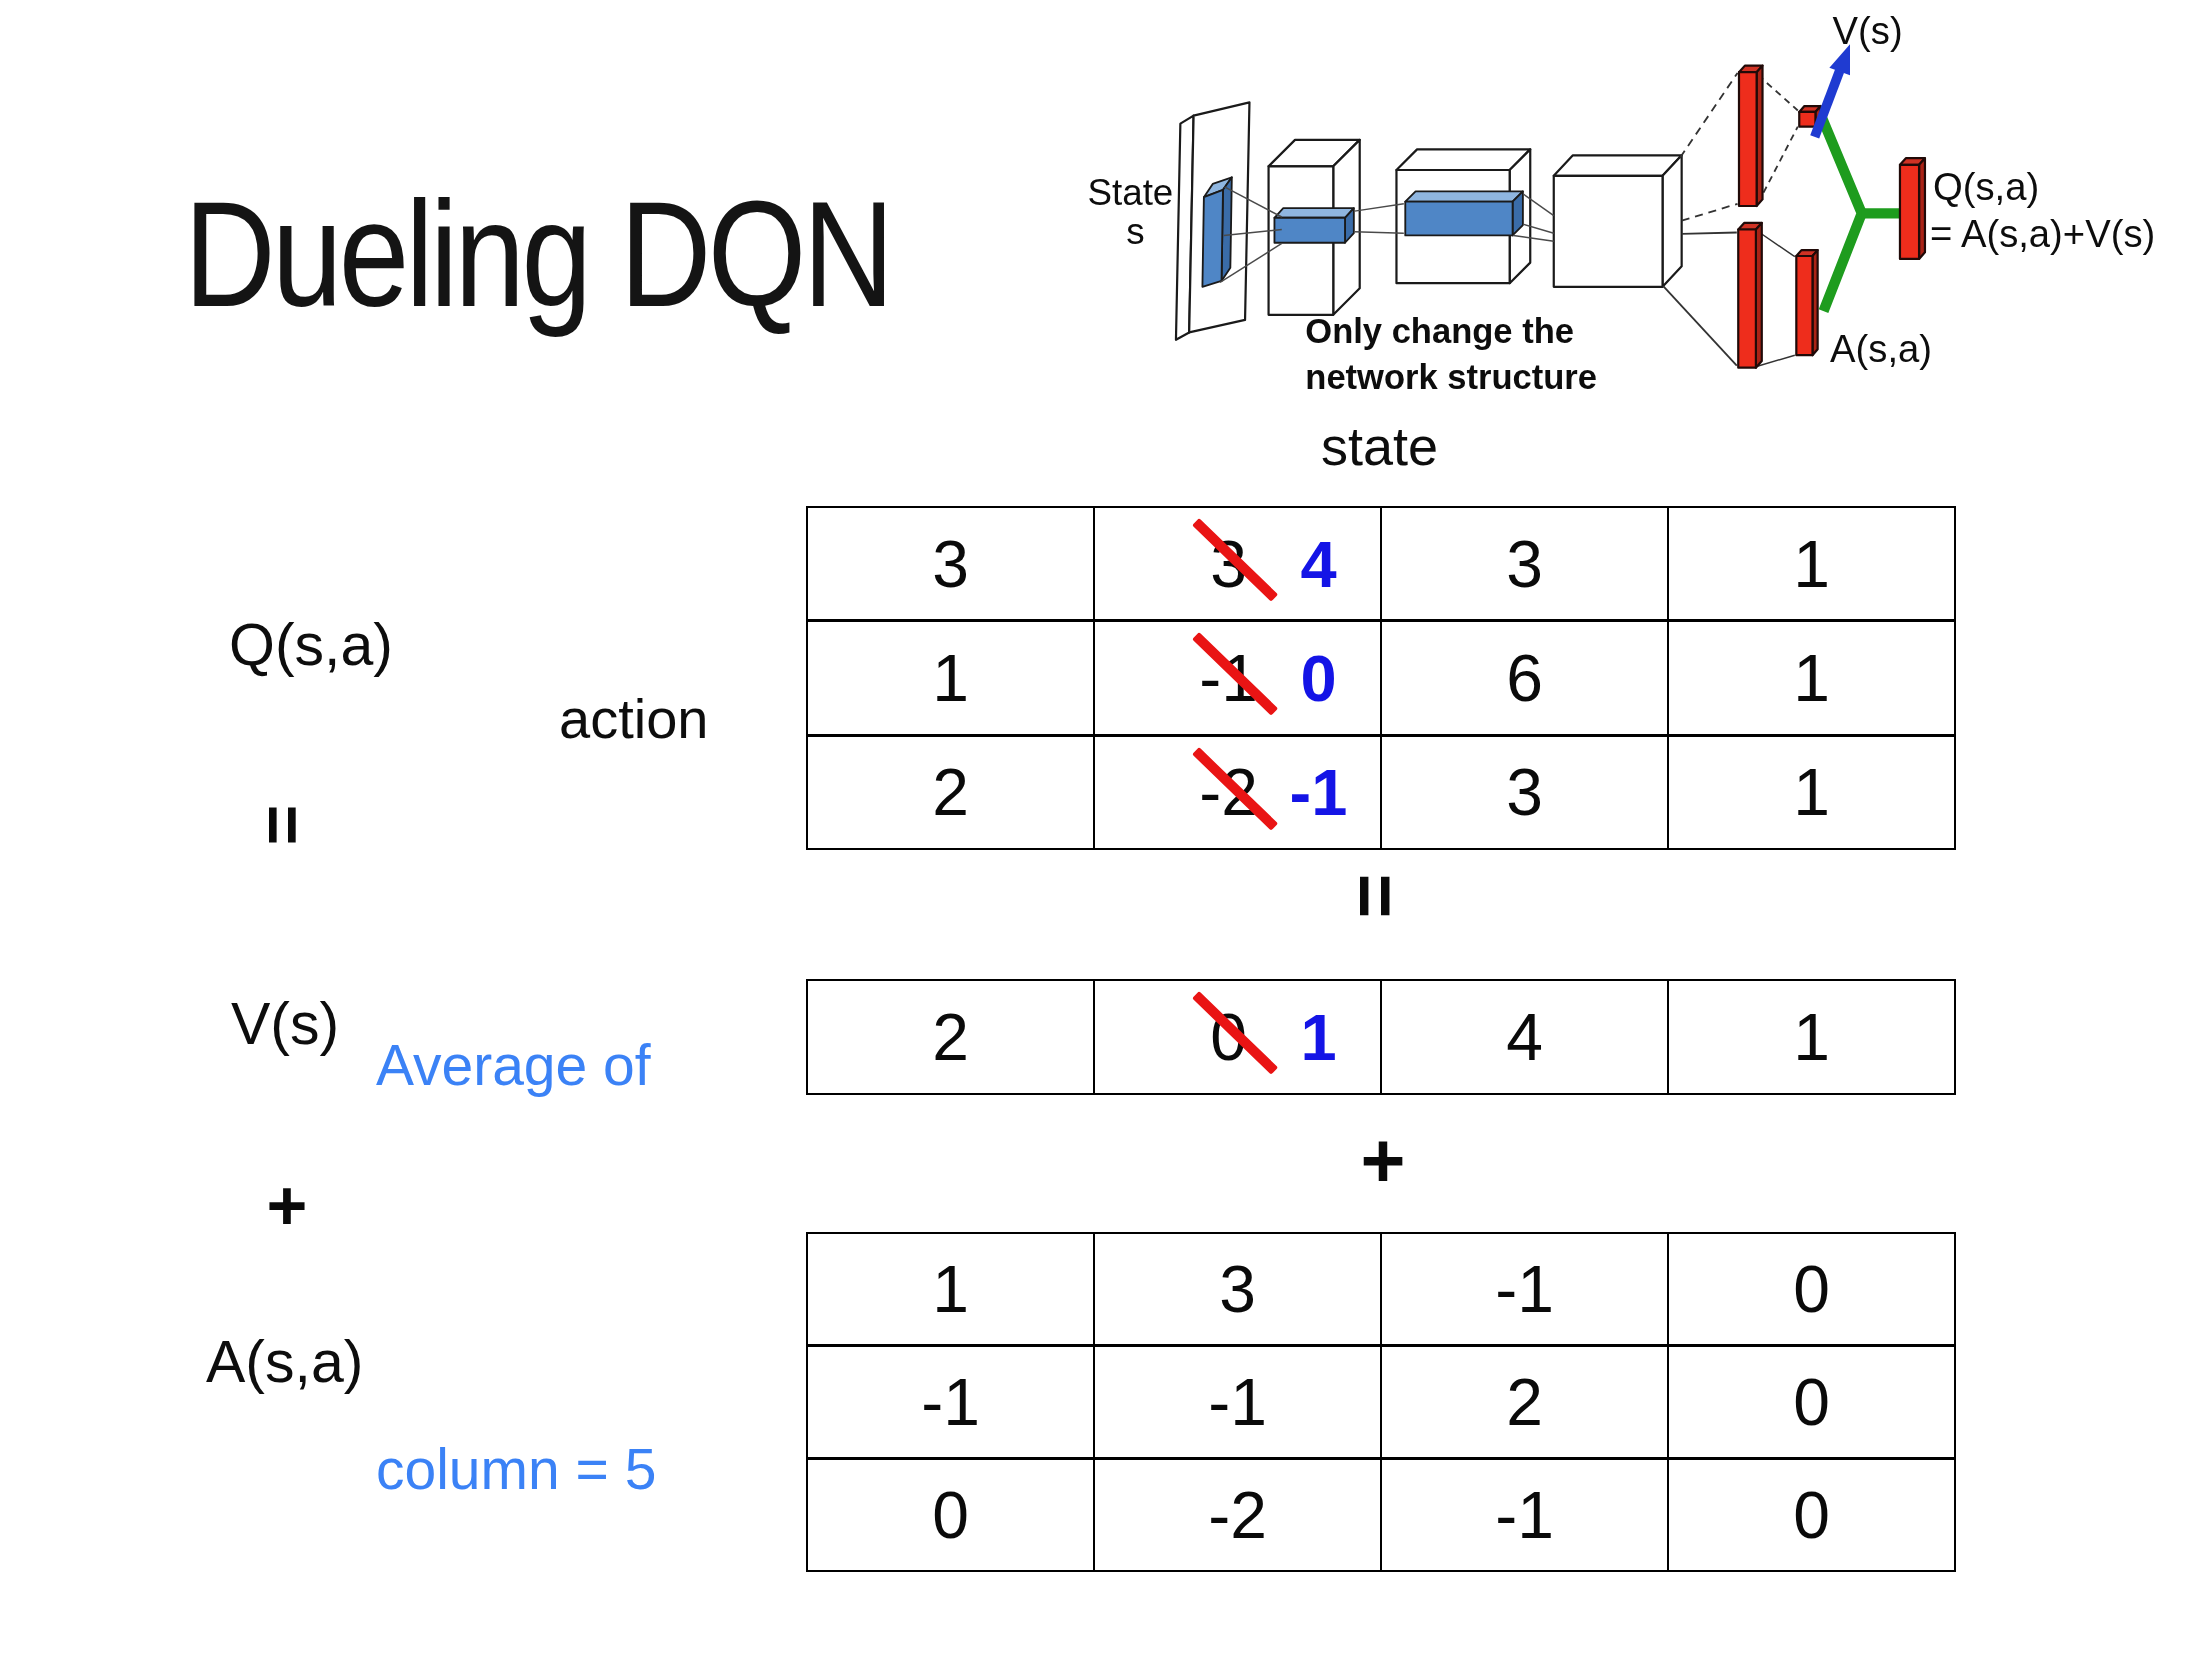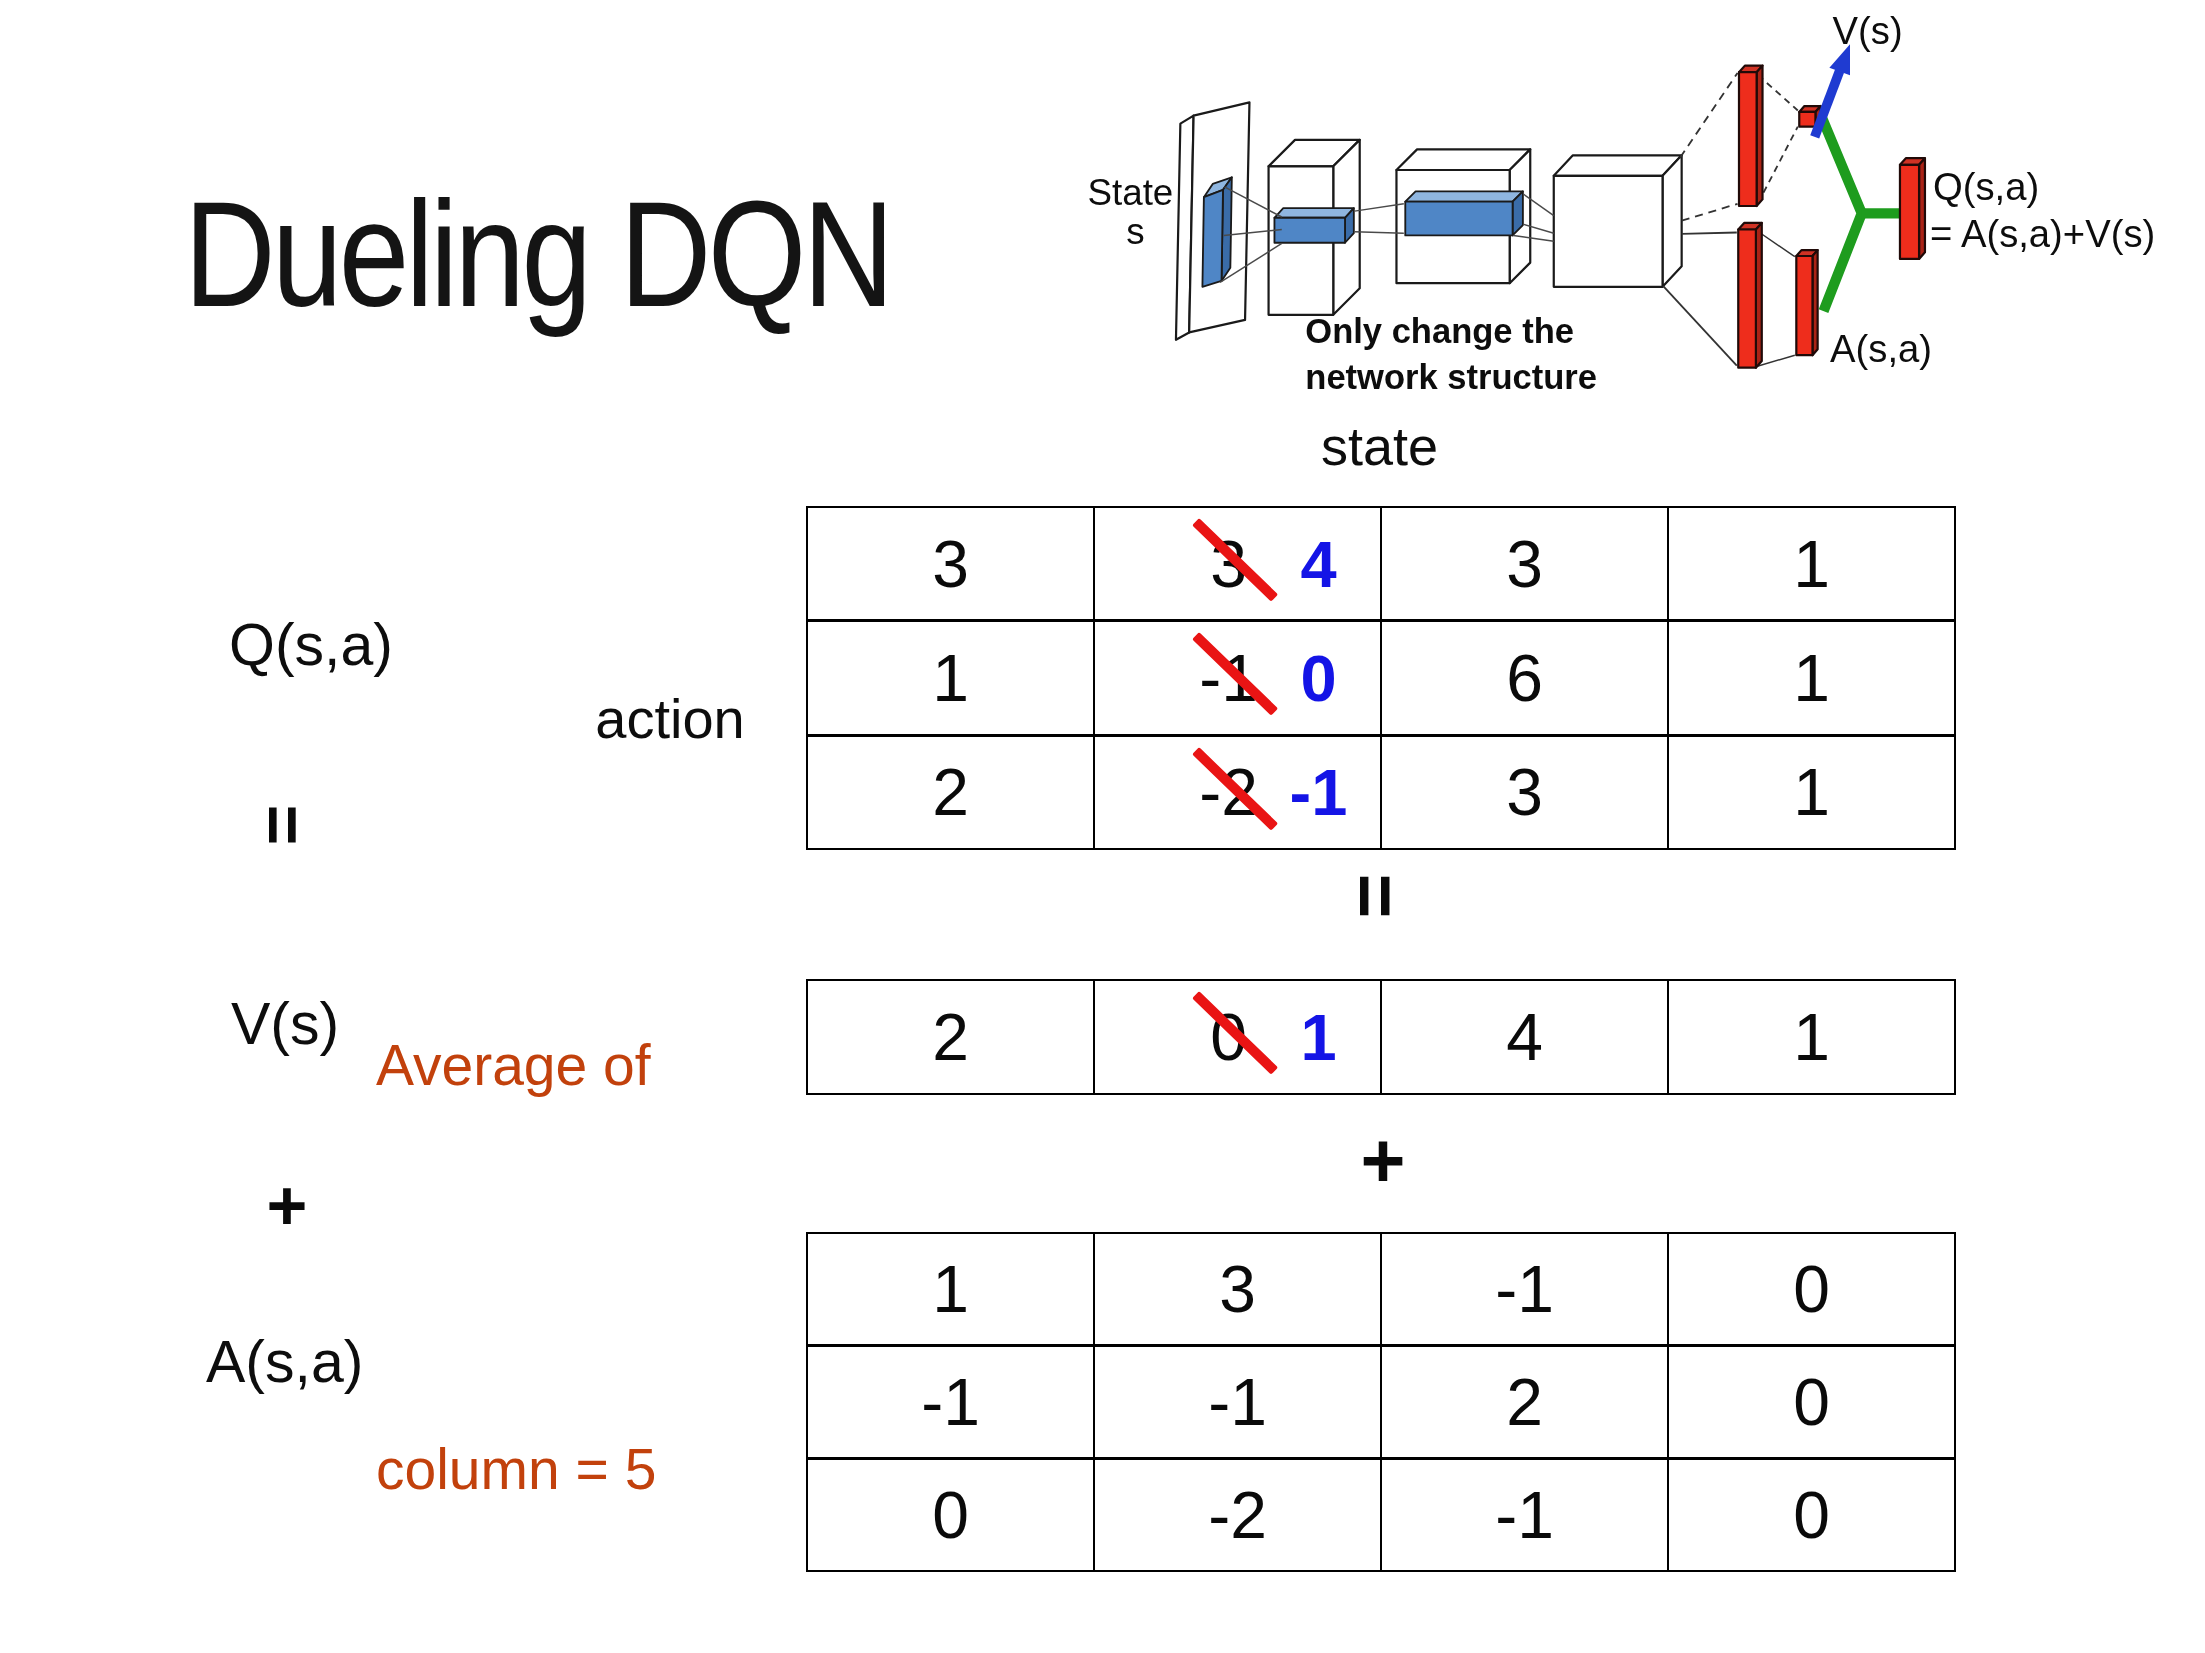--- a/index.html
+++ b/index.html
@@ -2,25 +2,25 @@
 <html style="font-size:11.8px"><head>
 <meta charset="utf-8">
 <style>
   html,body{margin:0;padding:0;}
   body{width:2205px;height:1654px;position:relative;background:#ffffff;overflow:hidden;
        font-family:"Liberation Sans",sans-serif;}
   .lbl{position:absolute;color:#0d0d0d;line-height:1.05;white-space:nowrap;}
   #slide-title{left:184px;top:175px;font-size:151px;font-weight:300;letter-spacing:-4.4px;
        color:#141414;transform:scaleX(0.84);transform-origin:left top;}
   #state-header{left:806px;top:418px;width:1147px;text-align:center;font-size:54px;}
-  #action-label{left:559px;top:690px;width:222px;text-align:center;font-size:56px;}
+  #action-label{left:559px;top:690px;width:222px;text-align:left;font-size:56px;}
   #q-label{left:229px;top:615px;font-size:59px;}
   #vs-label{left:231px;top:994px;font-size:59px;}
   #a-label{left:206px;top:1332px;font-size:59px;}
-  .blue-note{position:absolute;color:#c2410c;line-height:1.5;font-size:57px;white-space:nowrap;}
+  .blue-note{position:absolute;color:#3b82f6;line-height:1.5;font-size:57px;white-space:nowrap;}
   #avg-note{left:376px;top:1023px;}
   #sum-note{left:376px;top:1428px;line-height:1.44;}
   .op{position:absolute;color:#0a0a0a;line-height:1;font-weight:700;}
   #eq-left{left:283px;top:825px;font-size:70px;transform:translate(-50%,-50%) rotate(90deg);}
   #eq-mid{left:1375px;top:896px;font-size:77px;transform:translate(-50%,-50%) rotate(90deg);}
   #plus-left{left:287px;top:1206px;font-size:70px;transform:translate(-50%,-50%);}
   #plus-mid{left:1383px;top:1160px;font-size:77px;transform:translate(-50%,-50%);}
   .mtable{position:absolute;left:806px;width:1150px;border:2.9px solid #000;background:#fff;
        display:flex;flex-direction:column;box-sizing:border-box;}
   #qtable{top:506px;height:344px;}

